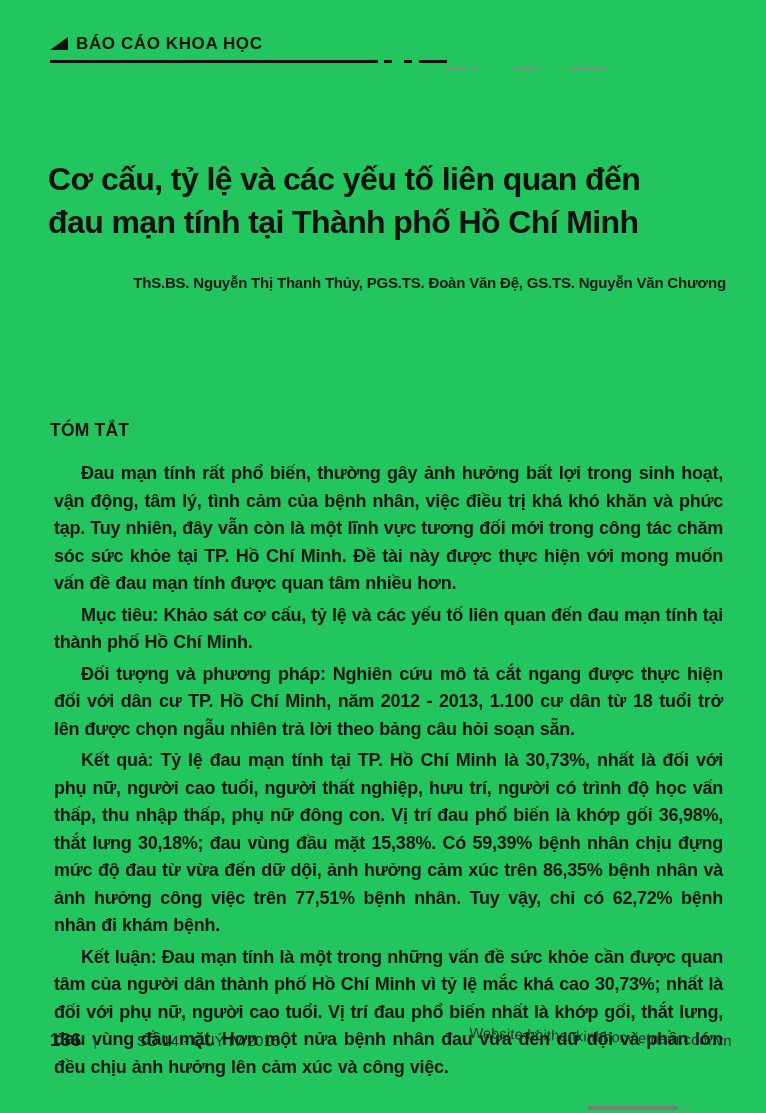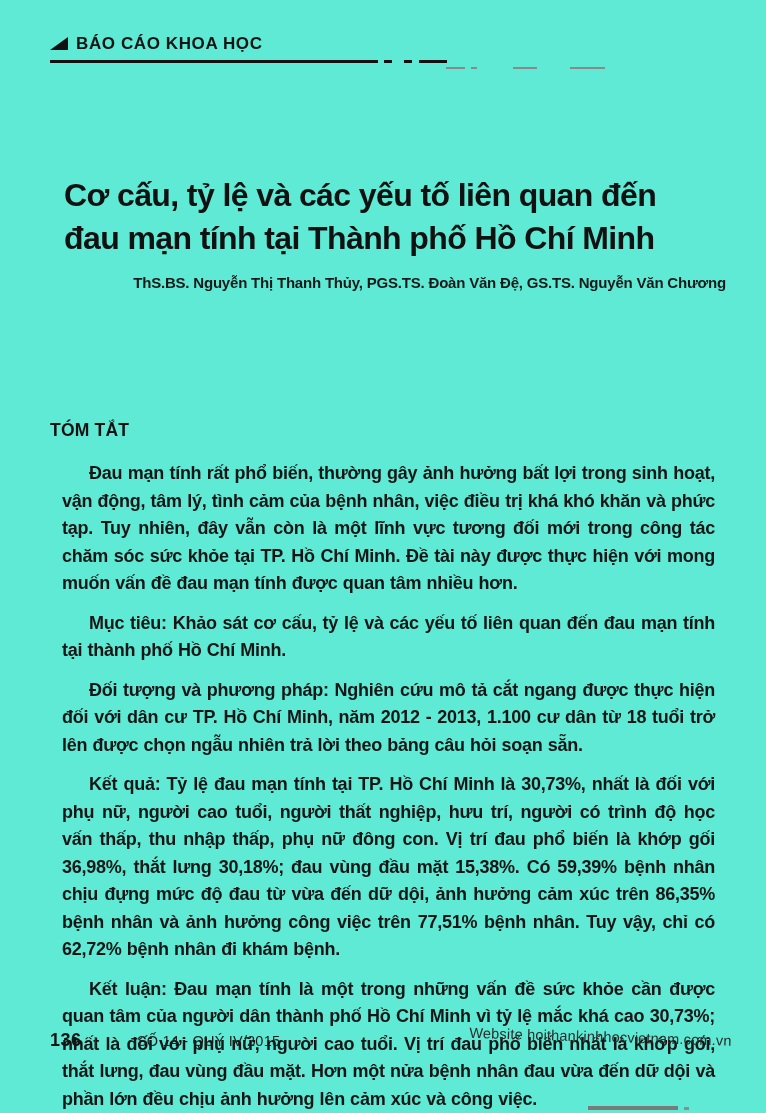--- a/index.html
+++ b/index.html
@@ -1,20 +1,20 @@
 <!DOCTYPE html>
 <html lang="vi"><head>
 <meta charset="utf-8">
 <style>
   html,body{margin:0;padding:0;background:#e8e8e8;}
   .page{
     position:relative;
     width:766px;height:1113px;
     margin:0 auto;
-    background:#5eead4;
+    background:#22c55e;
     color:#141414;
     font-family:"Liberation Sans",sans-serif;
     overflow:hidden;
   }
   
   .kicker{
     position:absolute;left:50px;top:34px;
     font-size:17px;font-weight:700;letter-spacing:.6px;
     display:flex;align-items:center;gap:8px;
     white-space:nowrap;
@@ -42,21 +42,21 @@
   }
   
   .abstract{
     position:absolute;left:50px;top:420px;width:677px;
   }
   .abstract h2{
     margin:0 0 19px 0;font-size:17.5px;font-weight:700;
     letter-spacing:.2px;color:#111;
   }
   .abstract p{
-    margin:12px;font-size:18px;font-weight:700;
+    margin:4px;font-size:18px;font-weight:700;
     line-height:27.5px;text-align:justify;text-indent:27px;
     letter-spacing:-0.25px;word-spacing:.5px;color:#161616;
   }
   
   .footer-left{
     position:absolute;left:50px;top:1030px;
     white-space:nowrap;display:flex;align-items:baseline;gap:14px;
   }
   .page-num{font-size:18px;font-weight:700;letter-spacing:.5px;}
   .journal-name{font-size:15.5px;font-weight:700;letter-spacing:-0.3px;}
@@ -83,21 +83,21 @@
   <div class="rule-main"></div>
   <span class="rule-dash" style="left:352px;width:26px;"></span>
   <span class="rule-dash" style="left:384px;width:8px;"></span>
   <span class="rule-dash" style="left:404px;width:8px;"></span>
   <span class="rule-dash" style="left:419px;width:28px;"></span>
   <span class="rule-dash gray" style="left:446px;width:19px;"></span>
   <span class="rule-dash gray" style="left:471px;width:6px;"></span>
   <span class="rule-dash gray" style="left:513px;width:24px;"></span>
   <span class="rule-dash gray" style="left:570px;width:35px;"></span>
 
-  <h1 class="title" style="margin:16px">
+  <h1 class="title" style="margin:0">
     <div>Cơ cấu, tỷ lệ và các yếu tố liên quan đến</div>
     <div>đau mạn tính tại Thành phố Hồ Chí Minh</div>
   </h1>
 
   <div class="authors">ThS.BS. Nguyễn Thị Thanh Thủy, PGS.TS. Đoàn Văn Đệ, GS.TS. Nguyễn Văn Chương</div>
 
   <div class="abstract">
     <h2>TÓM TẮT</h2>
     <p>Đau mạn tính rất phổ biến, thường gây ảnh hưởng bất lợi trong sinh hoạt, vận động, tâm lý, tình cảm của bệnh nhân, việc điều trị khá khó khăn và phức tạp. Tuy nhiên, đây vẫn còn là một lĩnh vực tương đối mới trong công tác chăm sóc sức khỏe tại TP. Hồ Chí Minh. Đề tài này được thực hiện với mong muốn vấn đề đau mạn tính được quan tâm nhiều hơn.</p>
     <p>Mục tiêu: Khảo sát cơ cấu, tỷ lệ và các yếu tố liên quan đến đau mạn tính tại thành phố Hồ Chí Minh.</p>

